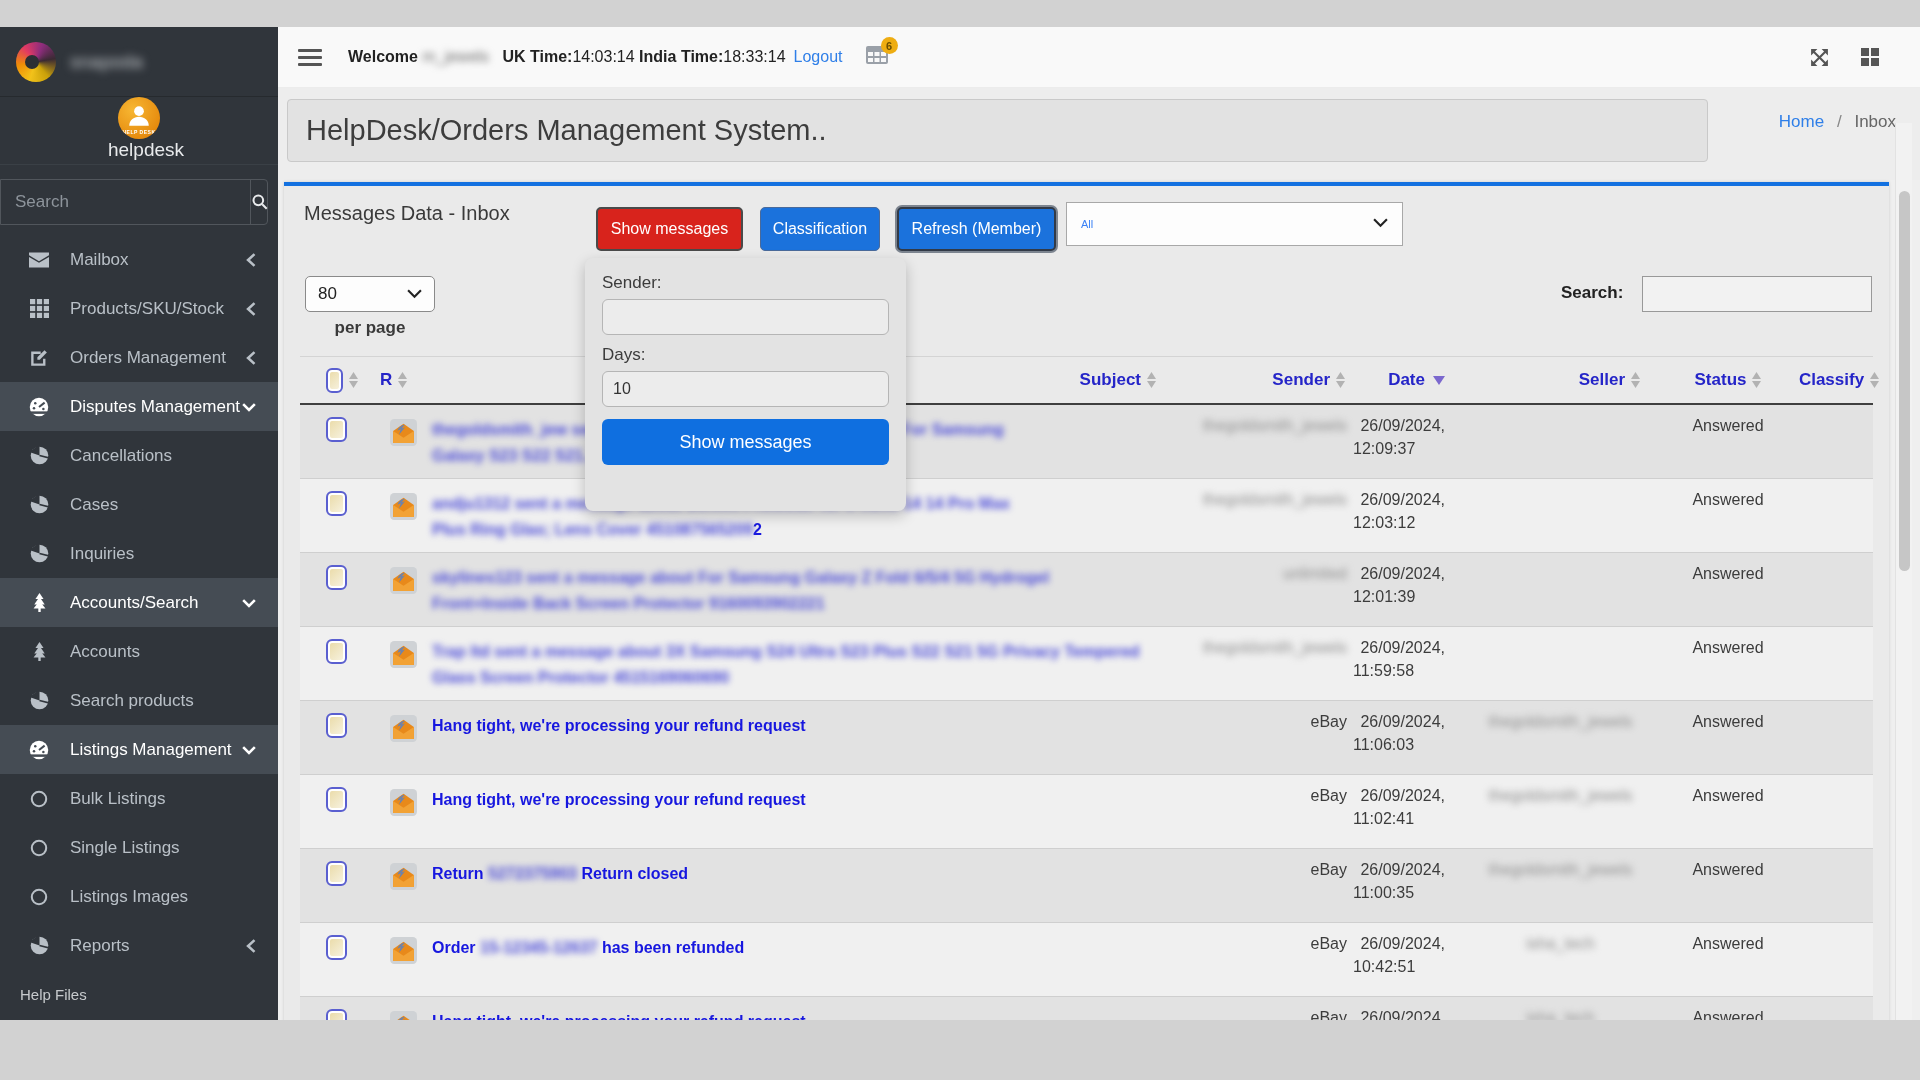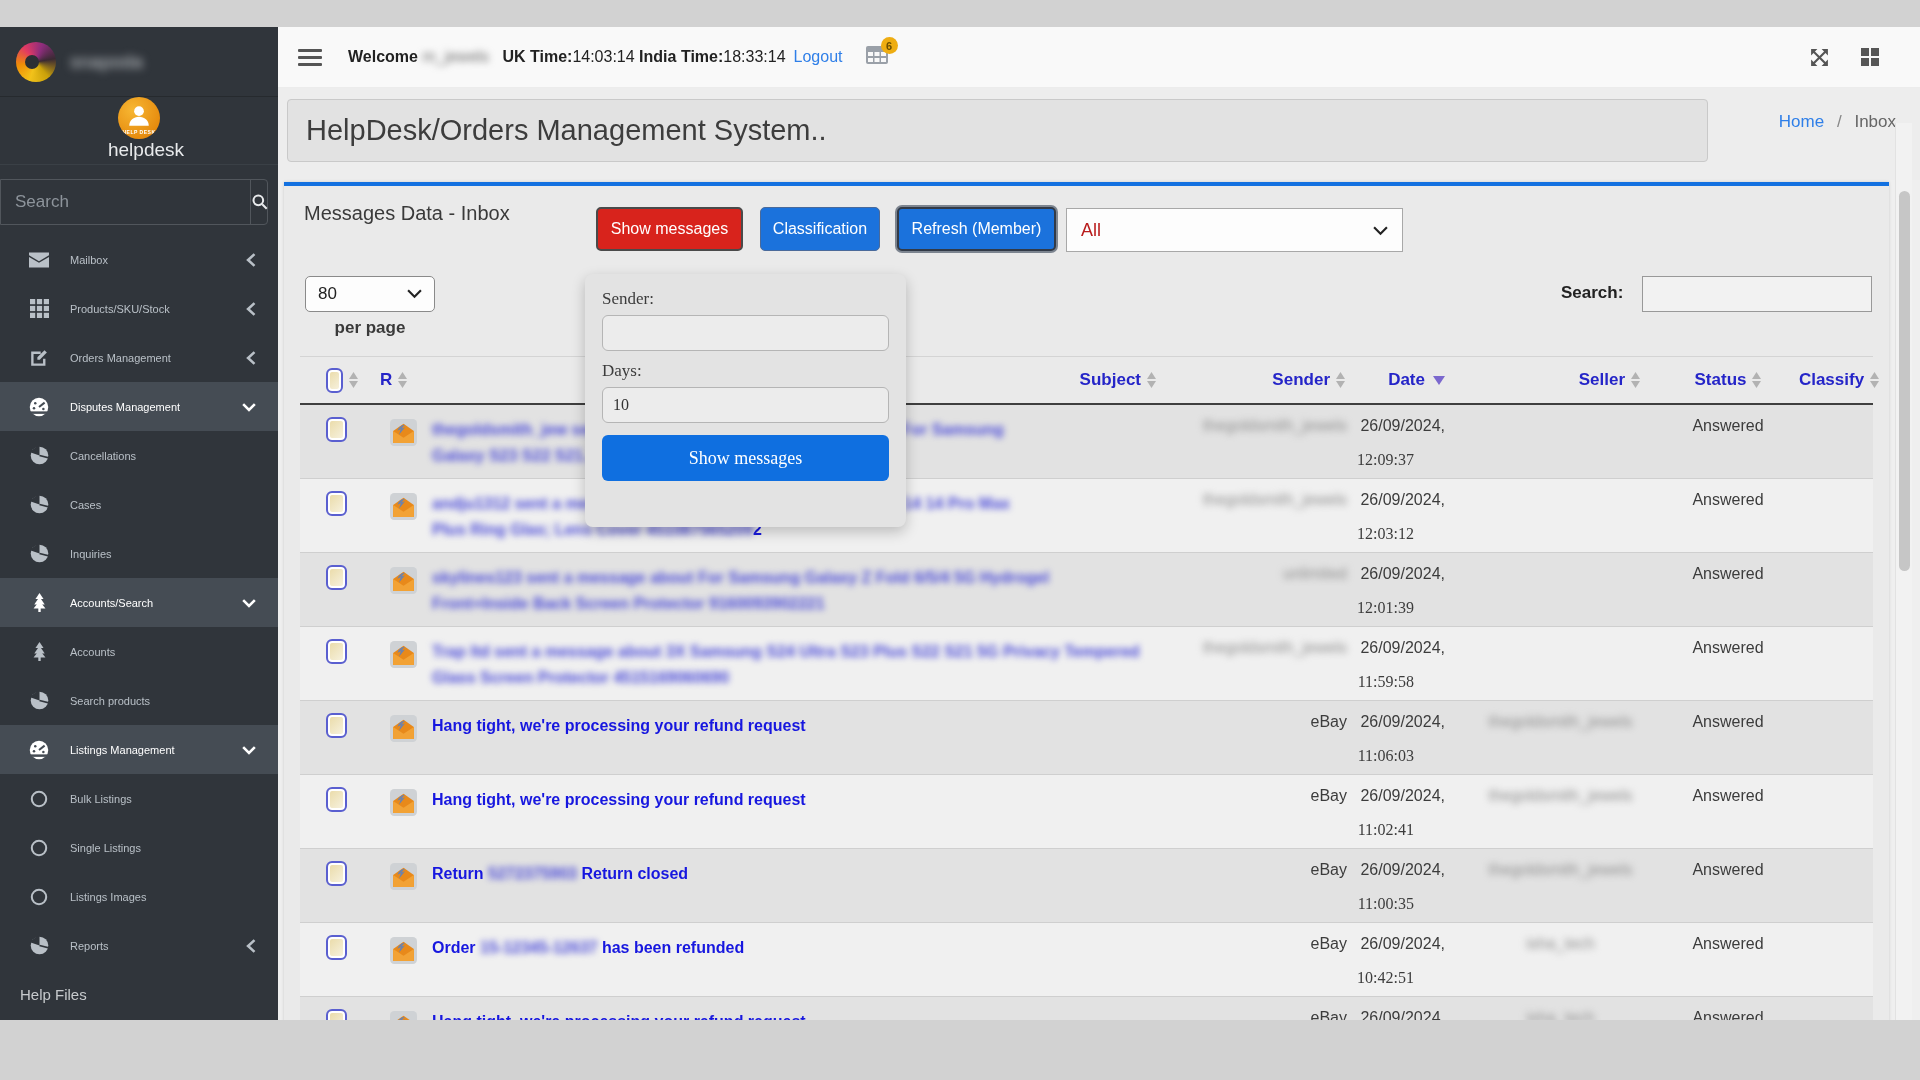--- a/index.html
+++ b/index.html
@@ -18,21 +18,21 @@
   .userrow { height:68px; display:flex; align-items:center; padding:0 16px; border-bottom:1px solid #3a4046;flex-direction:column; }
   .avatar { width:42px; height:42px; border-radius:50%; background:radial-gradient(circle at 35% 30%,#f7b733,#e07b00); position:relative; overflow:hidden; flex:0 0 auto; }
   .avatar svg { position:absolute; left:8px; top:6px; }
   .avatar-band { position:absolute; bottom:4px; width:100%; text-align:center; font-size:5px; font-weight:bold; color:#fff; letter-spacing:.5px; }
   .username { margin-left:14px; font-size:19px; color:#e8eaec; }
   .sb-search { margin:14px 10px 10px 0; height:46px; display:flex; border:1px solid #51565c; border-radius:0 4px 4px 0; }
   .sb-search input { flex:1; background:transparent; border:none; outline:none; color:#cfd3d7; font-size:17px; padding:0 14px; font-family:inherit; }
   .sb-search input::placeholder { color:#8d949b; }
   .sb-search .sbtn { width:52px; border-left:1px solid #51565c; display:flex; align-items:center; justify-content:center; cursor:pointer; }
   .menu { margin-top:4px; }
-  .mi { height:49px; display:flex; align-items:center; padding:0 14px 0 28px; font-size:11px; color:#b9c0c7; cursor:pointer; position:relative; --bg:#30353b; }
+  .mi { height:49px; display:flex; align-items:center; padding:0 14px 0 28px; font-size:17px; color:#b9c0c7; cursor:pointer; position:relative; --bg:#30353b; }
   .mi.active { background:#454c54; color:#fff; --bg:#454c54; }
   .mi .ic { width:22px; display:flex; justify-content:center; margin-right:20px; flex:0 0 auto; }
   .mi .chev { position:absolute; right:22px; display:flex; }
   .sb-footer { margin:16px 0 0 20px; font-size:15px; color:#c7cacd; }
 
   
   .main { position:absolute; left:278px; top:0; right:0; height:100%; }
   .topbar { height:61px; background:#f9f9f9; display:flex; align-items:center; border-bottom:1px solid #ececec; position:relative; }
   .hamb { margin-left:20px; width:24px; cursor:pointer; }
   .hamb div { height:3px; background:#555; margin:4px 0; border-radius:1px; }
@@ -53,25 +53,25 @@
   .breadcrumb .sep { margin:0 8px; color:#888; }
 
   
   .content { position:absolute; top:153px; left:0; right:0; bottom:0; background:#efefef; }
   .panel { position:absolute; left:6px; top:2px; width:1605px; height:1200px; background:#eaeaea; border-top:4px solid #1371e0; box-shadow:0 0 3px rgba(0,0,0,.15); }
   .panel-heading { position:absolute; left:20px; top:16px; font-size:20px; color:#3a3a3a; }
   .btn { position:absolute; top:21px; height:44px; border-radius:5px; color:#fff; font-size:16px; font-family:inherit; cursor:pointer; }
   .btn-red { left:312px; width:147px; background:#d8231c; border:2px solid #4a4a4a; }
   .btn-blue1 { left:476px; width:120px; background:#1b72dc; border:1px solid #4a6a9a; }
   .btn-blue2 { left:613px; width:159px; background:#1b72dc; border:2px solid #323a47; box-shadow:0 0 0 2px #7d8590; }
-  .all-select { position:absolute; left:782px; top:22px; width:337px; height:44px; background:#fdfdfd; border:1px solid #a8a8a8; font-size:18px; color:#b91c1c; display:flex; align-items:center; padding:0 14px; cursor:pointer; }
+  .all-select { position:absolute; left:782px; top:16px; width:337px; height:44px; background:#fdfdfd; border:1px solid #a8a8a8; font-size:11px; color:#3b82f6; display:flex; align-items:center; padding:0 14px; cursor:pointer; }
   .all-select .chevd { margin-left:auto; }
 
   
-  .popup { position:absolute; left:301px; top:88px; width:321px; height:253px; background:#e3e3e3; border-radius:8px; box-shadow:0 5px 14px rgba(0,0,0,.22); z-index:30; padding:13px 17px;font-family:Liberation Serif, serif; }
+  .popup { position:absolute; left:301px; top:72px; width:321px; height:253px; background:#e3e3e3; border-radius:8px; box-shadow:0 5px 14px rgba(0,0,0,.22); z-index:30; padding:13px 17px; }
   .popup label { display:block; font-size:17px; color:#3c3c3c; margin:2px 0 6px; }
   .popup input { width:100%; height:36px; background:#ececec; border:1px solid #b5b5b5; border-radius:6px; font-size:16px; color:#333; padding:0 10px; font-family:inherit; outline:none; margin-bottom:8px; }
   .popup .pbtn { width:100%; height:46px; margin-top:4px; background:#0f6fe0; color:#fff; border:none; border-radius:6px; font-size:18px; cursor:pointer; font-family:inherit; }
 
   
   .pp-select { position:absolute; left:21px; top:90px; width:130px; height:36px; background:#fdfdfd; border:1px solid #8a8a8a; border-radius:5px; display:flex; align-items:center; padding:0 12px; font-size:17px; color:#222; cursor:pointer; }
   .pp-select .chevd { margin-left:auto; }
   .pp-label { position:absolute; left:21px; top:132px; width:130px; text-align:center; font-size:17px; font-weight:bold; color:#3a3a3a; }
   .search-label { position:absolute; left:1277px; top:97px; font-size:17px; font-weight:bold; color:#222; }
   .search-input { position:absolute; left:1358px; top:90px; width:230px; height:36px; background:#f2f2f2; border:1px solid #999; font-size:16px; padding:0 8px; font-family:inherit; outline:none; }
@@ -93,21 +93,21 @@
   .sort svg { display:block; }
   .subj { font-weight:bold; color:#1717df; line-height:26px; cursor:pointer; }
   .r-right { justify-content:flex-end; text-align:right; }
   .r-center { justify-content:center; text-align:center; }
   .blur-b { filter:blur(3px); color:#4a4ad8; }
   .blur-g { filter:blur(3.5px); color:#8f8f8f; }
   .blur-w { filter:blur(4px); color:#c4c8cc; }
   .blur-d { filter:blur(3.5px); color:#6e6e6e; }
   .mailic { margin-left:32px; margin-top:2px; cursor:pointer; }
   .datec { text-align:right; padding-right:18px; }
-  .datec .t2 { padding-right:31px; margin-top:16px;font-family:Liberation Serif, serif; }
+  .datec .t2 { padding-right:31px; margin-top:5px; }
 
   
   .scrollbar { position:absolute; right:8px; top:96px; width:17px; height:897px; background:#f2f2f2; border-left:1px solid #e2e2e2; }
   .scrollbar .thumb { position:absolute; left:3px; top:68px; width:11px; height:380px; background:#c6c6c6; border-radius:6px; }
 </style>
 </head>
 <body>
 
 <div class="stage">
   <div class="app">

